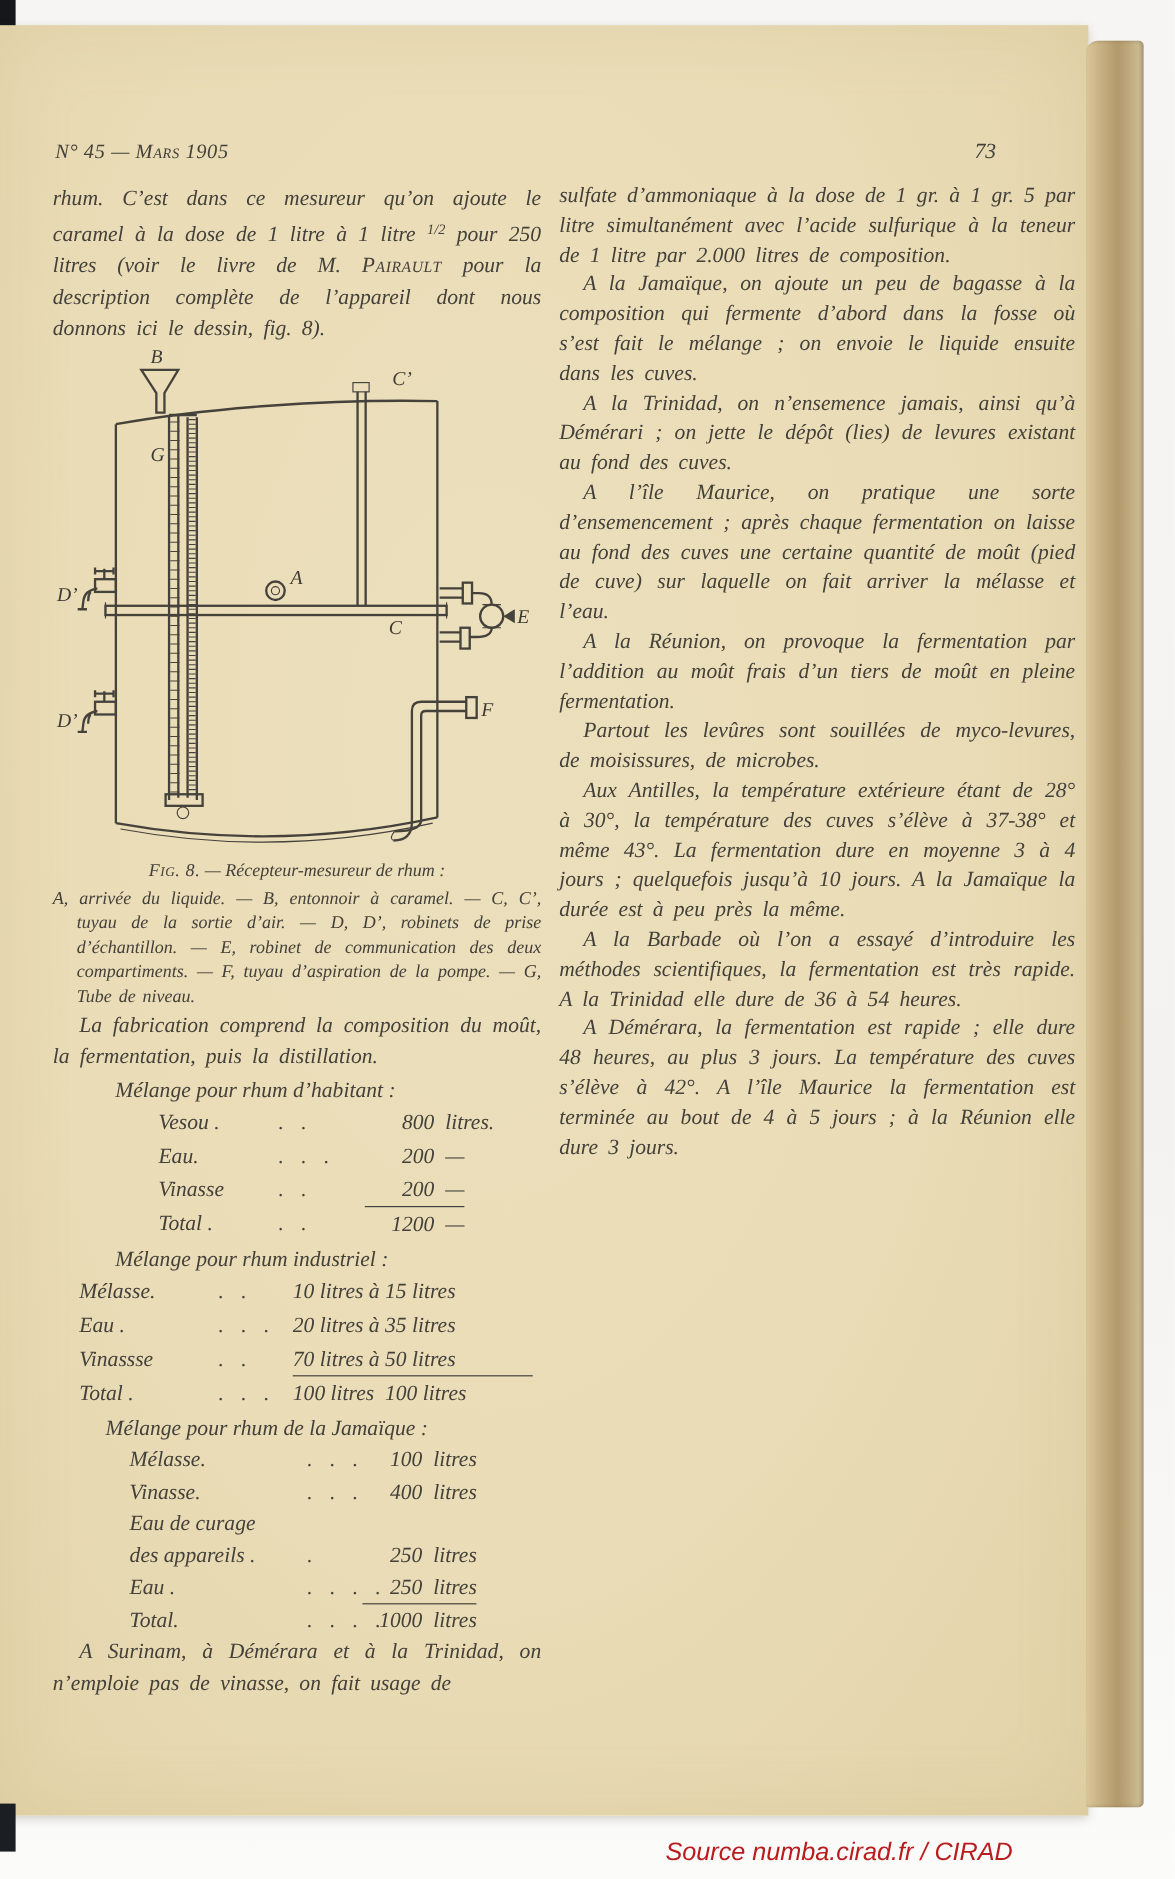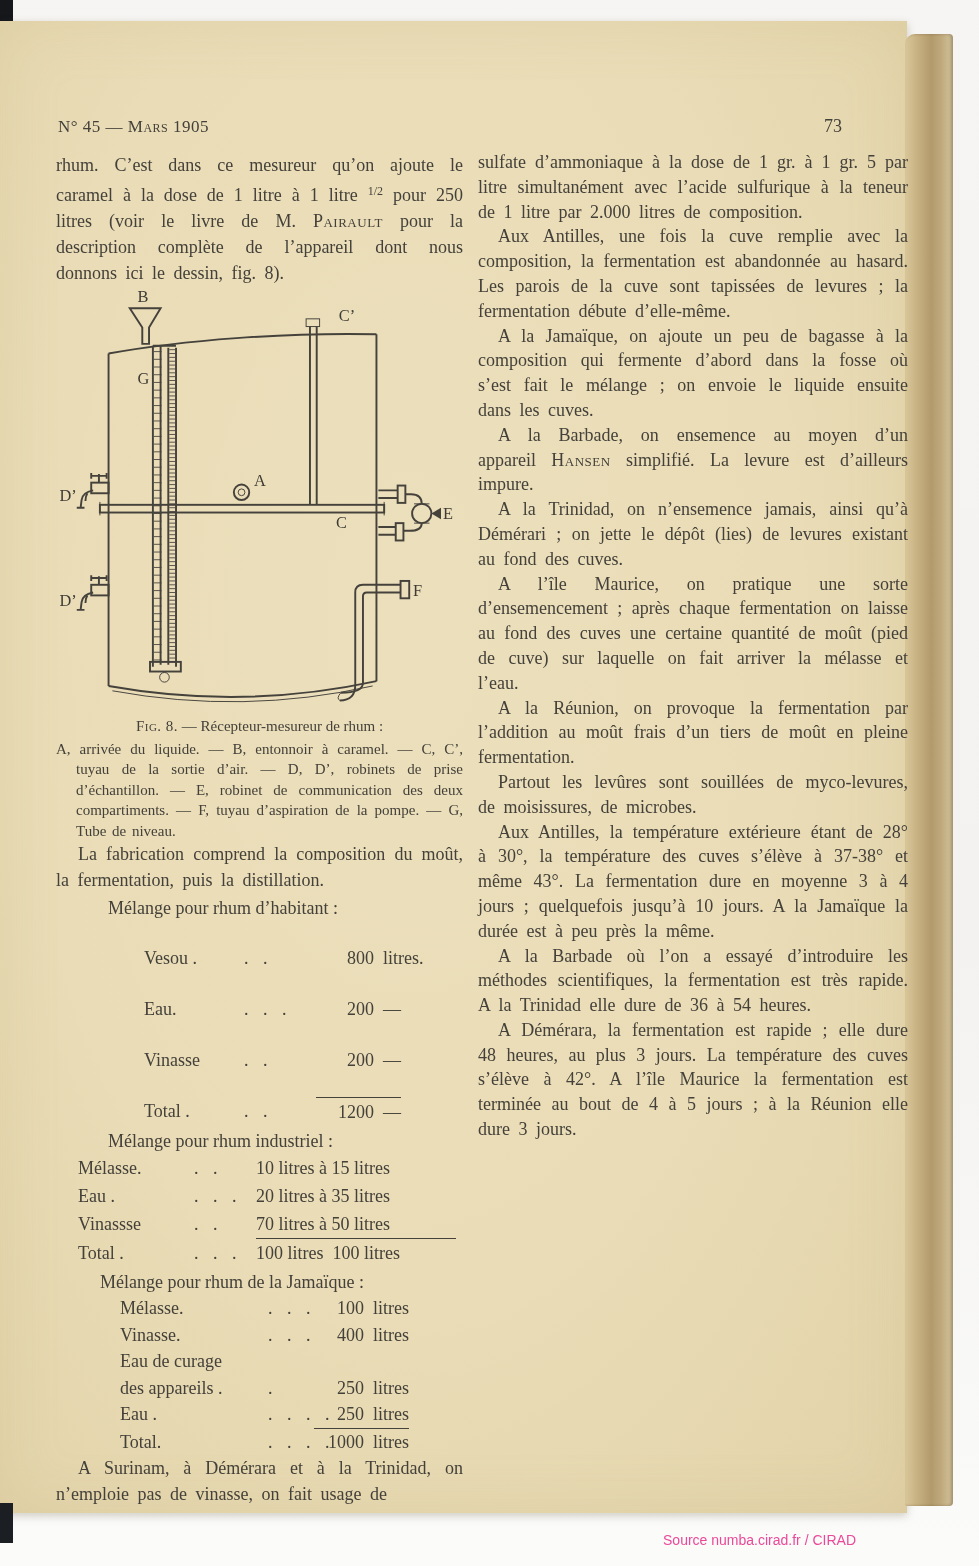--- a/index.html
+++ b/index.html
@@ -15,21 +15,21 @@
     position:absolute;left:0;top:21px;width:907px;height:1492px;
     background:radial-gradient(ellipse at 45% 40%, #ecdfbc 0%, #e9dcb6 55%, #e2d2a8 100%);
     box-shadow:0 3px 8px rgba(80,70,40,0.25), inset 0 0 60px rgba(190,165,110,0.18);
   }
   .page-edge{
     position:absolute;left:905px;top:34px;width:48px;height:1472px;
     background:linear-gradient(90deg,#d9c79a 0%,#c4ad7e 30%,#b29a6c 55%,#bfa97c 75%,#d3c49e 100%);
     border-radius:10px 4px 4px 2px;
     box-shadow:inset -2px 0 3px rgba(90,70,40,.4);
   }
-  .content{position:absolute;left:16px;top:0;width:856px;height:1566px;}
+  .content{position:absolute;left:4px;top:0;width:856px;height:1566px;font-style:italic;}
 
   
   .hdr-issue{position:absolute;left:42px;top:117px;font-size:17px;letter-spacing:.5px;font-variant:small-caps;}
   .hdr-title{position:absolute;left:253px;top:114px;font-size:19px;letter-spacing:1.5px;}
   .hdr-page{position:absolute;left:808px;top:116px;font-size:18px;}
 
   
   .col-left{position:absolute;left:40px;top:152px;width:407px;font-size:18px;line-height:26px;}
   .col-right{position:absolute;left:462px;top:150px;width:430px;font-size:18px;line-height:24.8px;}
   .col-right p{margin:0;text-align:justify;text-indent:20px;word-spacing:4px;}
@@ -54,40 +54,40 @@
   .closing{margin-top:10px;text-indent:22px;}
 
   .mix-head{margin:3px 0 0 52px;line-height:25px;}
   .mix-head.jam{margin-left:44px;}
   .mixrow{display:flex;line-height:28px;}
   .dots{word-spacing:10px;white-space:pre;}
   .mval{white-space:pre;}
   .num{display:inline-block;text-align:right;}
   .unit{margin-left:9px;}
   
-  .t1 .mixrow{margin-left:88px;margin-top:23px;}
+  .t1 .mixrow{margin-left:88px;}
   .t1 .mlabel{width:100px;}
   .t1 .dots{width:72px;}
   .t1 .num{width:58px;}
   
   .t2 .mixrow{margin-left:22px;line-height:28px;}
   .t2 .mlabel{width:116px;}
   .t2 .dots{width:62px;}
   .t2 .mval{width:200px;}
   
   .t3 .mixrow{margin-left:64px;line-height:26.5px;}
   .t3 .mlabel{width:148px;}
   .t3 .dots{width:46px;}
   .t3 .num{width:50px;}
   .rule-top{border-top:1.6px solid #45423c;}
   .rule-bottom{border-bottom:1.6px solid #45423c;}
 
   .credit{
     position:absolute;right:16px;top:1532px;
-    font-family:"Liberation Sans",sans-serif;font-size:14px;color:#ec4899;
+    font-family:"Liberation Sans",sans-serif;font-size:21px;color:#b91c1c;
   }
 </style>
 </head>
 <body>
 
 <div class="mark-tl"></div>
 <div class="mark-red"></div>
 <div class="page"></div>
 <div class="page-edge"></div>
 <div class="mark-bl"></div>
@@ -391,23 +391,21 @@
           <span class="dots">. . . .</span>
           <span class="mval"><span class="num">1000</span><span class="unit">litres</span></span>
       </div>
     </div>
 
     <p class="justify closing">A Surinam, à Démérara et à la Trinidad, on n’emploie pas de vinasse, on fait usage de</p>
   </div>
 
   <div class="col-right">
     <p class="noindent">sulfate d’ammoniaque à la dose de 1 gr. à 1 gr. 5 par litre simultanément avec l’acide sulfurique à la teneur de 1 litre par 2.000 litres de composition.</p>
-    <p>Aux Antilles, une fois la cuve remplie avec la composition, la fermentation est abandonnée au hasard. Les parois de la cuve sont tapissées de levures ; la fermentation débute d’elle-même.</p>
     <p>A la Jamaïque, on ajoute un peu de bagasse à la composition qui fermente d’abord dans la fosse où s’est fait le mélange ; on envoie le liquide ensuite dans les cuves.</p>
-    <p><span>A la Barbade, on ensemence au moyen d’un appareil </span><span class="smallcaps">Hansen</span><span> simplifié. La levure est d’ailleurs impure.</span></p>
     <p>A la Trinidad, on n’ensemence jamais, ainsi qu’à Démérari ; on jette le dépôt (lies) de levures existant au fond des cuves.</p>
     <p>A l’île Maurice, on pratique une sorte d’ensemencement ; après chaque fermentation on laisse au fond des cuves une certaine quantité de moût (pied de cuve) sur laquelle on fait arriver la mélasse et l’eau.</p>
     <p>A la Réunion, on provoque la fermentation par l’addition au moût frais d’un tiers de moût en pleine fermentation.</p>
     <p>Partout les levûres sont souillées de myco-levures, de moisissures, de microbes.</p>
     <p>Aux Antilles, la température extérieure étant de 28° à 30°, la température des cuves s’élève à 37-38° et même 43°. La fermentation dure en moyenne 3 à 4 jours ; quelquefois jusqu’à 10 jours. A la Jamaïque la durée est à peu près la même.</p>
     <p>A la Barbade où l’on a essayé d’introduire les méthodes scientifiques, la fermentation est très rapide. A la Trinidad elle dure de 36 à 54 heures.</p>
     <p>A Démérara, la fermentation est rapide ; elle dure 48 heures, au plus 3 jours. La température des cuves s’élève à 42°. A l’île Maurice la fermentation est terminée au bout de 4 à 5 jours ; à la Réunion elle dure 3 jours.</p>
   </div>
 
   <div class="credit">Source numba.cirad.fr / CIRAD</div>

